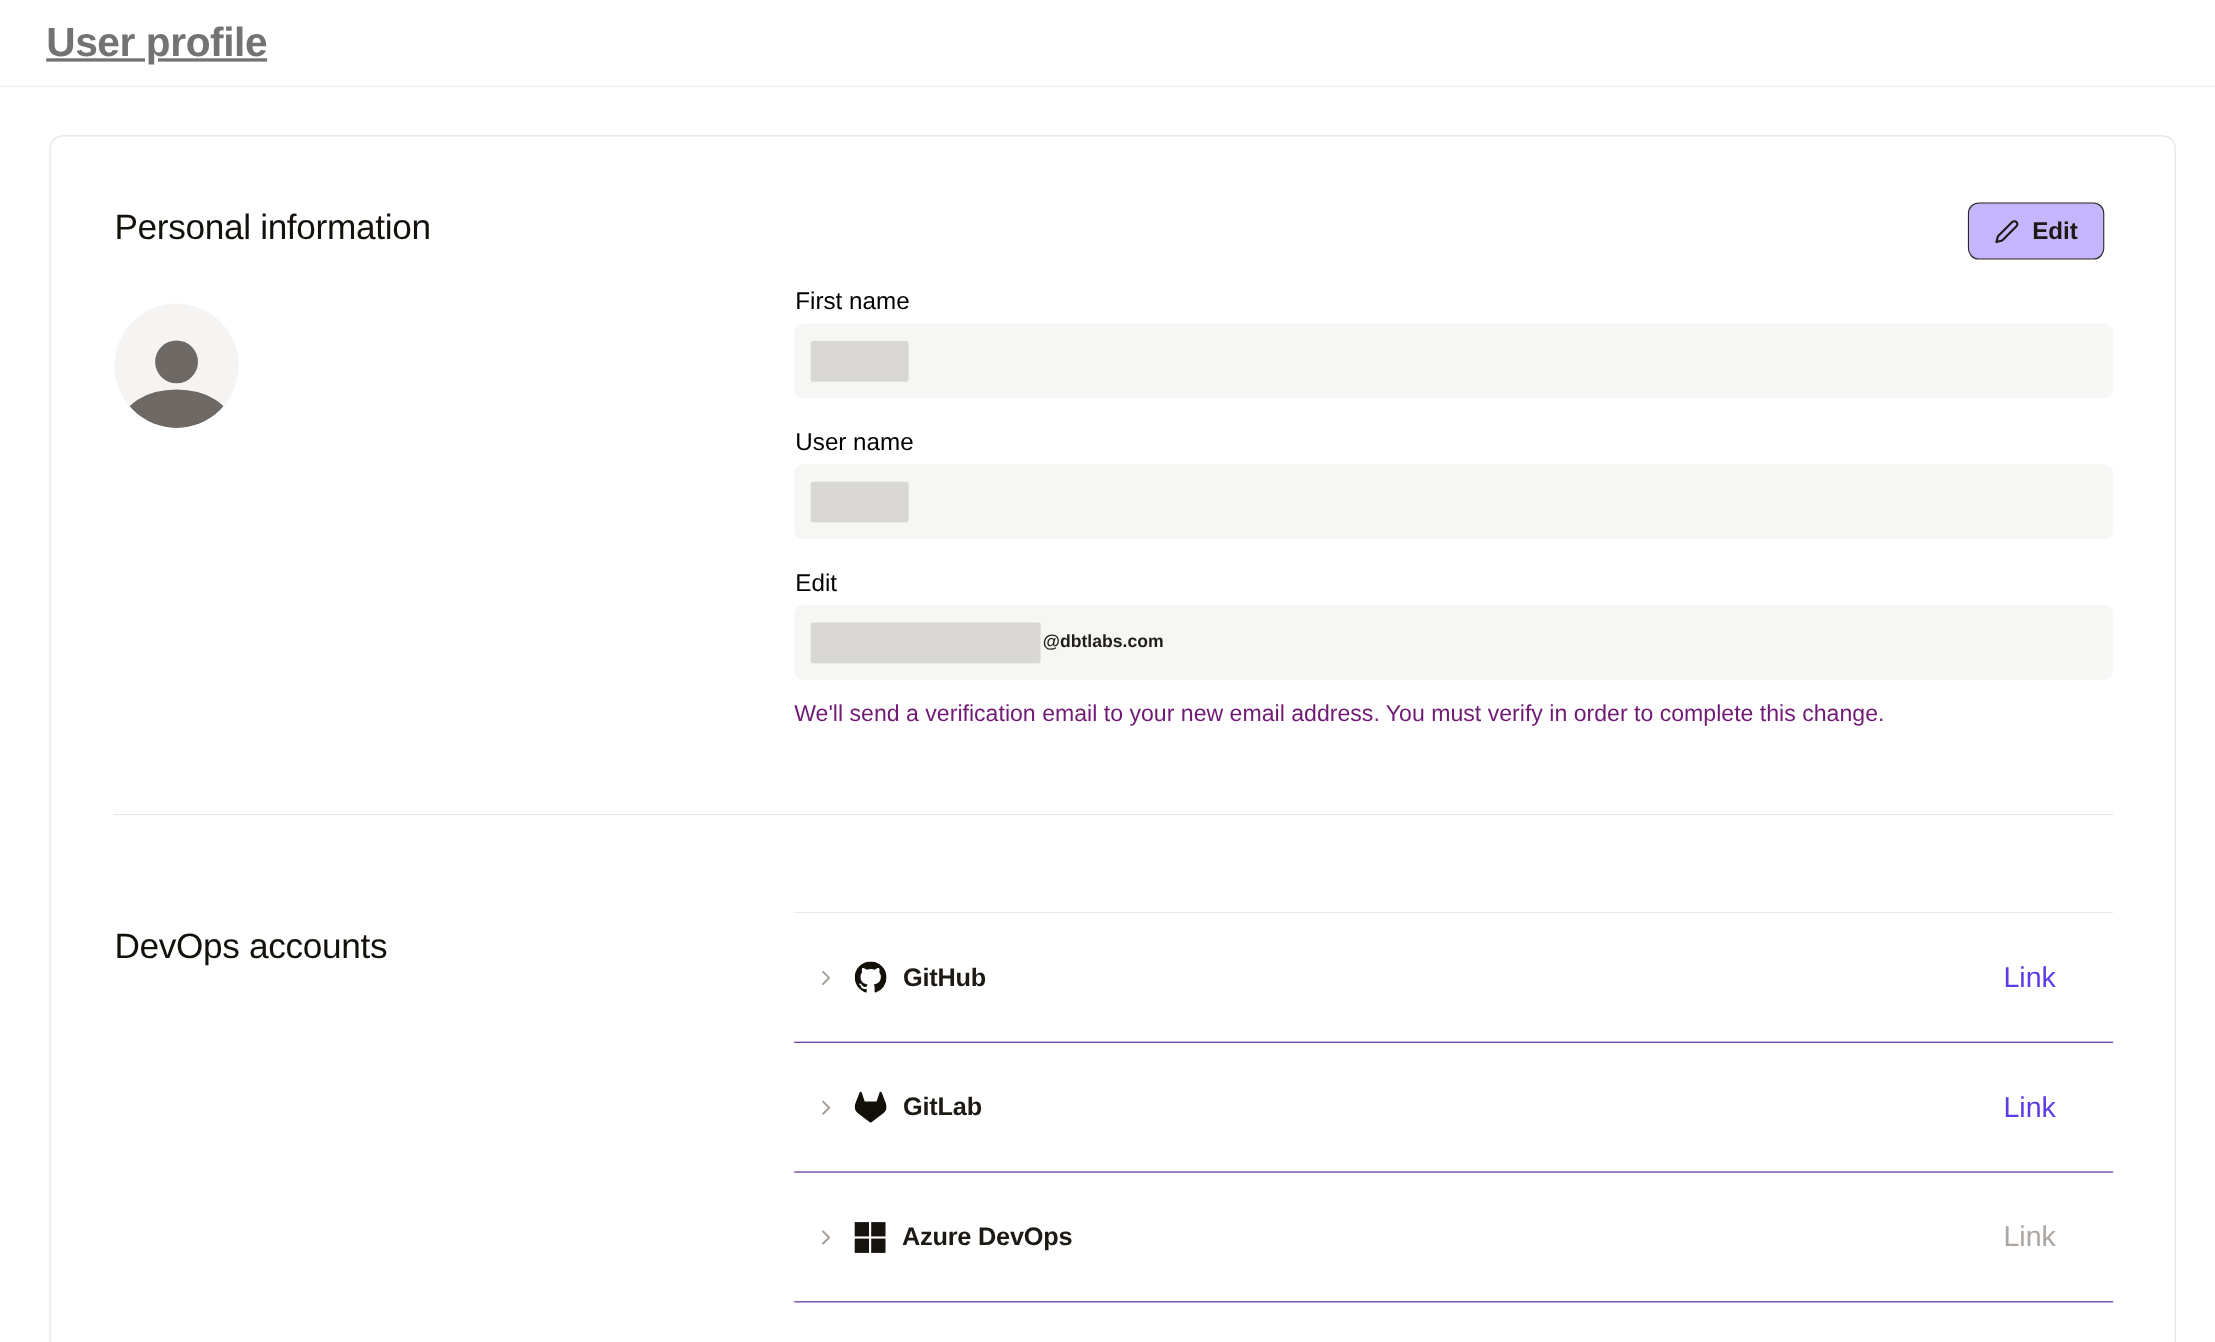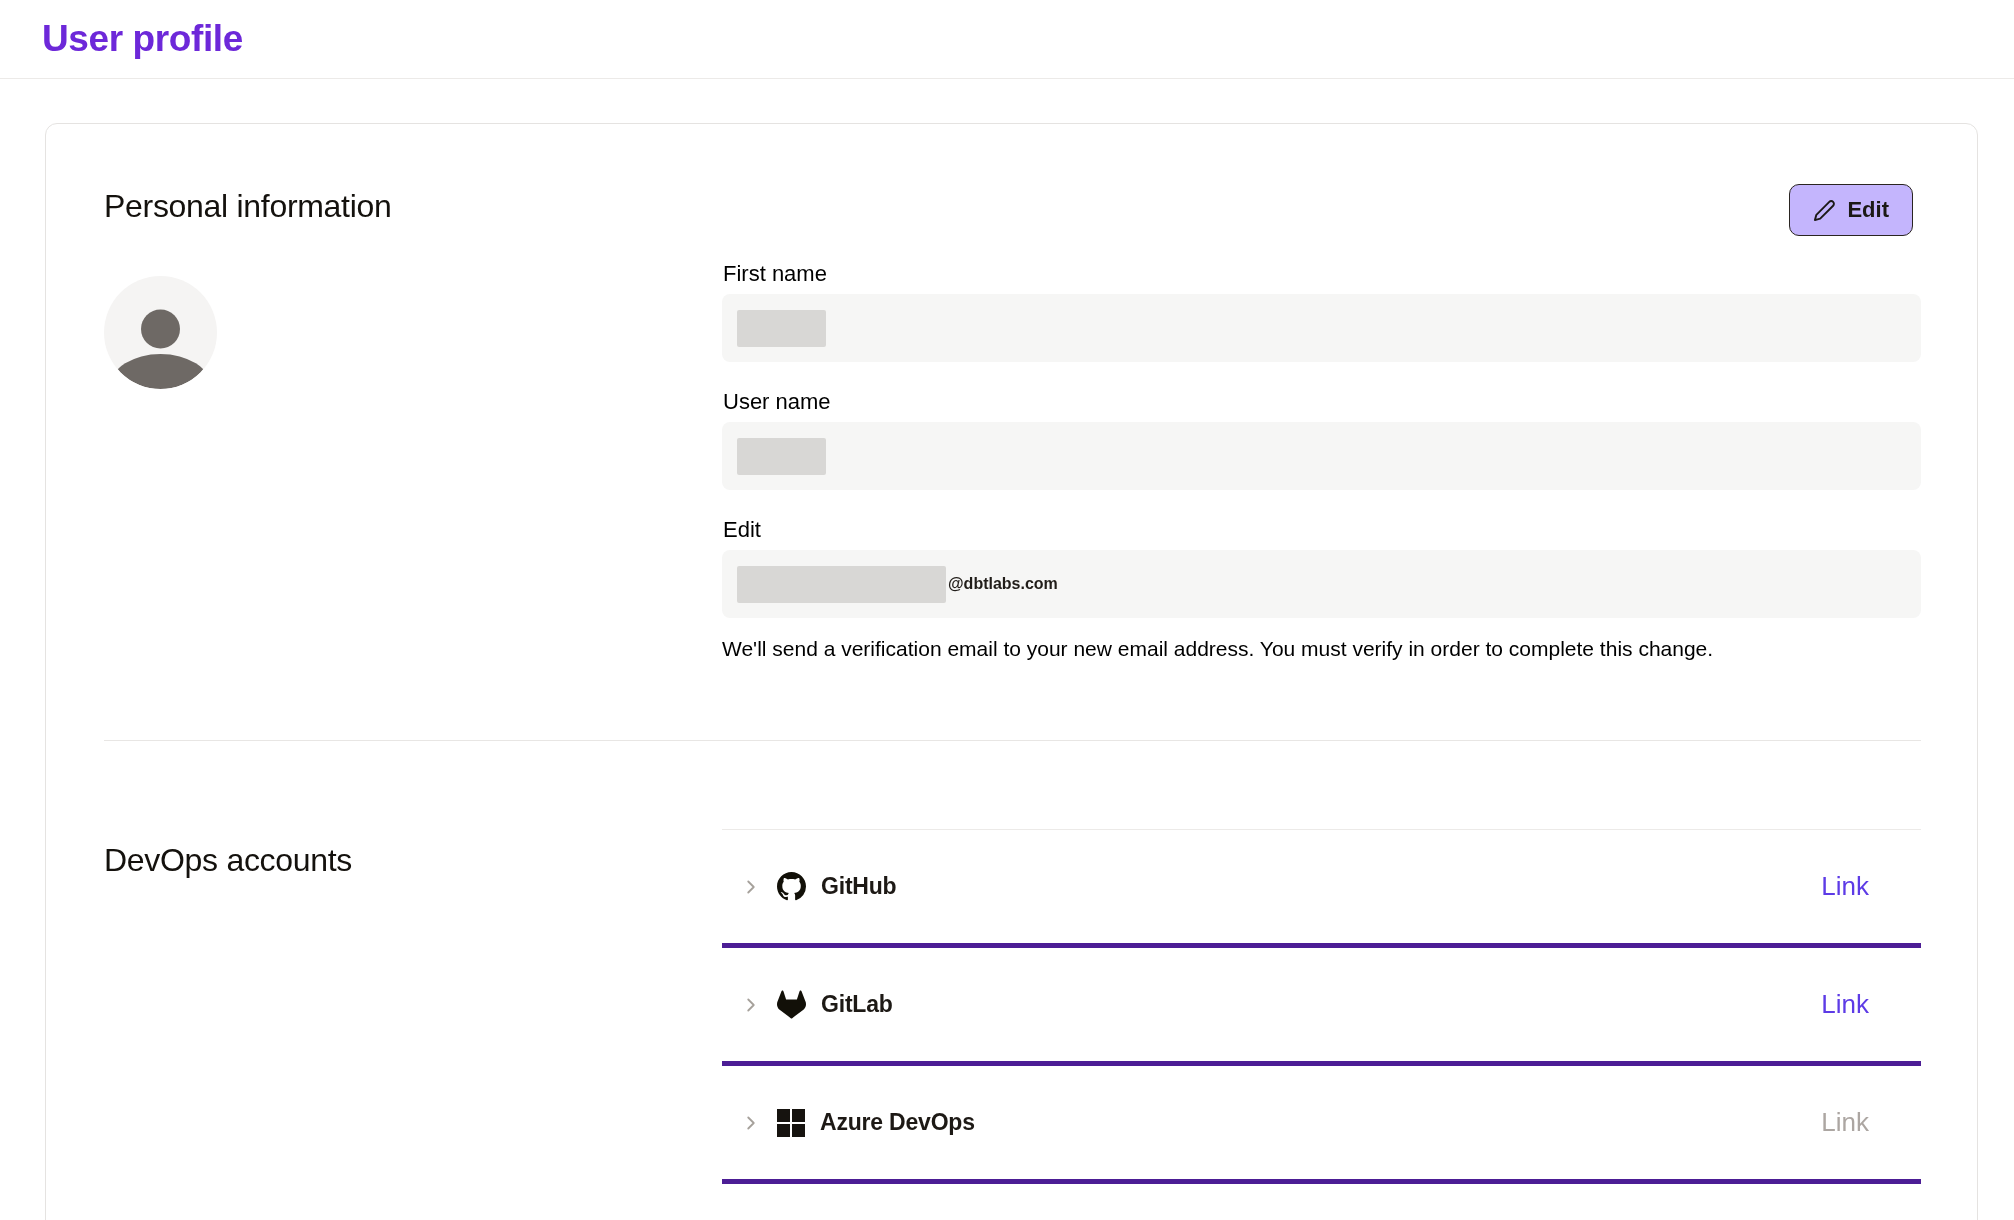--- a/index.html
+++ b/index.html
@@ -16,21 +16,22 @@
     display: flex;
     align-items: center;
     padding-left: 42px;
     border-bottom: 1px solid #eceae8;
     background: #fff;
   }
   .page-title {
     font-size: 37px;
     font-weight: 700;
     letter-spacing: -0.4px;
-    color: #6d28d9;
+    color: #737373;
+    text-decoration: underline;
   }
 
   
   .card {
     margin: 44px 36px 0 45px;
     height: 1400px;                 
     background: #fff;
     border: 1px solid #e5e3e1;
     border-radius: 12px;
     padding: 0 56px 0 58px;
@@ -101,40 +102,40 @@
   .email-suffix {
     font-size: 16px;
     font-weight: 600;
     color: #211d19;
     margin-left: 2px;
   }
   .helper-text {
     margin-top: 19px;
     font-size: 21px;
     line-height: 23px;
-    color: #000000;
+    color: #701a75;
   }
 
   .section-divider {
     border: none;
     border-top: 1px solid #e8e6e4;
     margin-top: 80px;
   }
 
   
   .la-section { display: flex; margin-top: 88px; }
   .la-left { width: 618px; flex: 0 0 618px; }
   .la-left .section-heading { margin-top: 11px; }
   .la-list { flex: 1; min-width: 0; border-top: 1px solid #eceae8; }
   .la-row {
     height: 118px;
     display: flex;
     align-items: center;
     padding-left: 18px;
-    border-bottom: 5px solid #4c1d95;
+    border-bottom: 1px solid #4c1d95;
     cursor: pointer;
   }
   .chevron { width: 22px; height: 22px; flex: 0 0 auto; color: #a6a19b; }
   .brand-icon { width: 29px; height: 29px; margin-left: 15px; flex: 0 0 auto; color: #121008; }
   .la-name {
     margin-left: 15px;
     font-size: 23px;
     font-weight: 600;
     letter-spacing: -0.2px;
     color: #1d1915;

